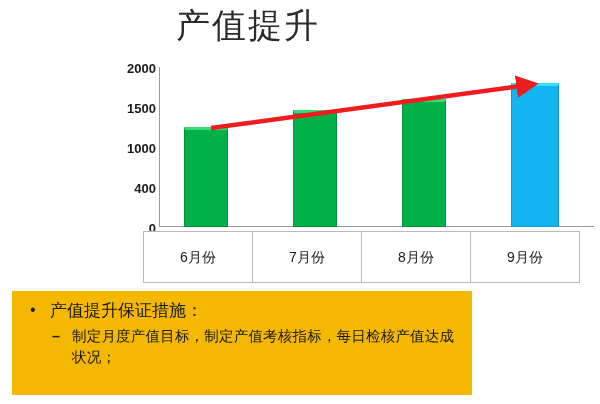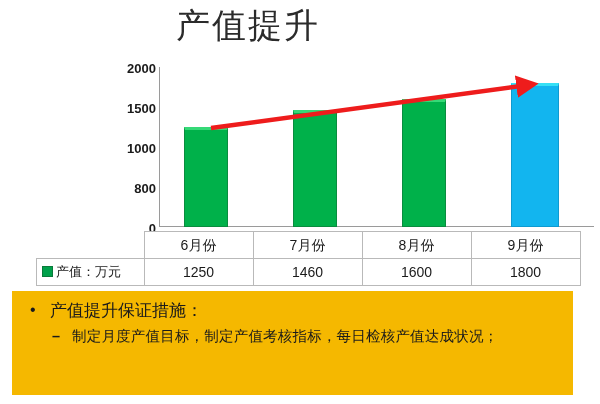--- a/index.html
+++ b/index.html
@@ -149,21 +149,21 @@
     top: -1px;
   }
   .col-month { width: 108px; margin-top: 33px; }
   .col-label { width: 107px; }
 
   
   #callout {
     position: absolute;
     left: 12px;
     top: 291px;
-    width: 561px;
+    width: 460px;
     height: 104px;
     background: #f5b800;
     box-sizing: border-box;
     overflow: hidden;
   }
   .bullet-l1 {
     position: relative;
     margin: 9px 0 0 16px;
     padding-left: 22px;
     font-size: 17px;
@@ -200,21 +200,21 @@
 <body>
 
 <div id="slide-title">产值提升</div>
 
 <div id="chart-area">
 
   <div id="y-axis-labels">
     <div class="y-tick" style="top:2px;">2000</div>
     <div class="y-tick" style="top:42px;">1500</div>
     <div class="y-tick" style="top:82px;">1000</div>
-    <div class="y-tick" style="top:122px;">800</div>
+    <div class="y-tick" style="top:122px;">400</div>
     <div class="y-tick" style="top:162px;">0</div>
   </div>
 
   <div id="y-axis-line"></div>
   <div id="x-axis-line"></div>
 
   <div id="plot">
     <div class="bar green" style="left:25px;  width:44px; height:100px;"></div>
     <div class="bar green" style="left:134px; width:44px; height:117px;"></div>
     <div class="bar green" style="left:243px; width:44px; height:128px;"></div>
@@ -233,26 +233,19 @@
 
 <table id="data-table">
   <tbody>
       <tr>
     <td class="corner col-label"></td>
     <td class="col-month">6月份</td>
     <td class="col-month">7月份</td>
     <td class="col-month">8月份</td>
     <td class="col-month">9月份</td>
   </tr>
-  <tr>
-    <td class="legend-cell col-label"><span class="legend-swatch"></span><span>产值：万元</span></td>
-    <td class="col-month">1250</td>
-    <td class="col-month">1460</td>
-    <td class="col-month">1600</td>
-    <td class="col-month">1800</td>
-  </tr>
 </tbody>
   </table>
 
 <div id="callout">
   <div class="bullet-l1">产值提升保证措施：</div>
   <div class="bullet-l2">制定月度产值目标，制定产值考核指标，每日检核产值达成状况；</div>
 </div>
 
 </body></html>

